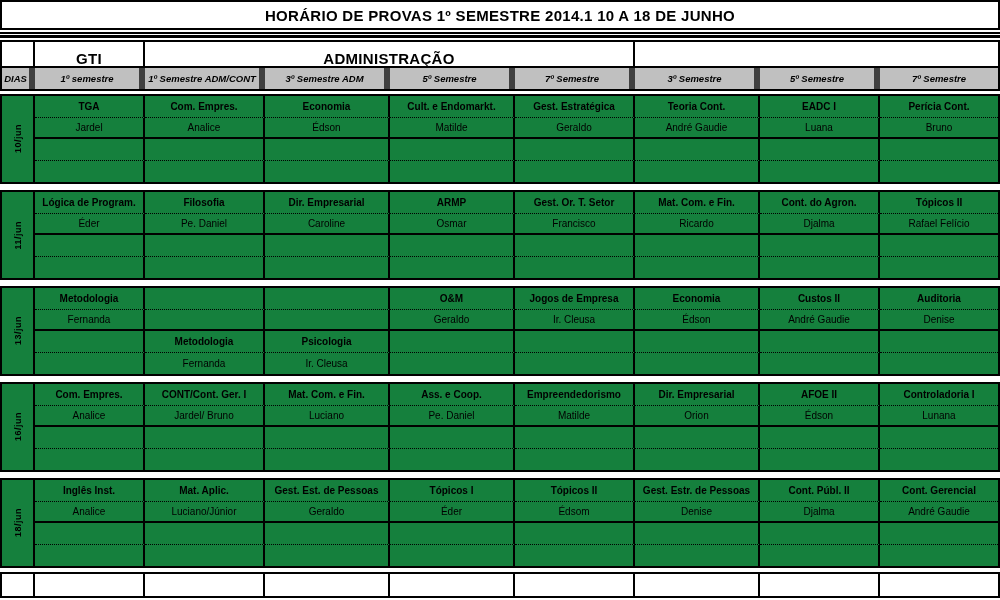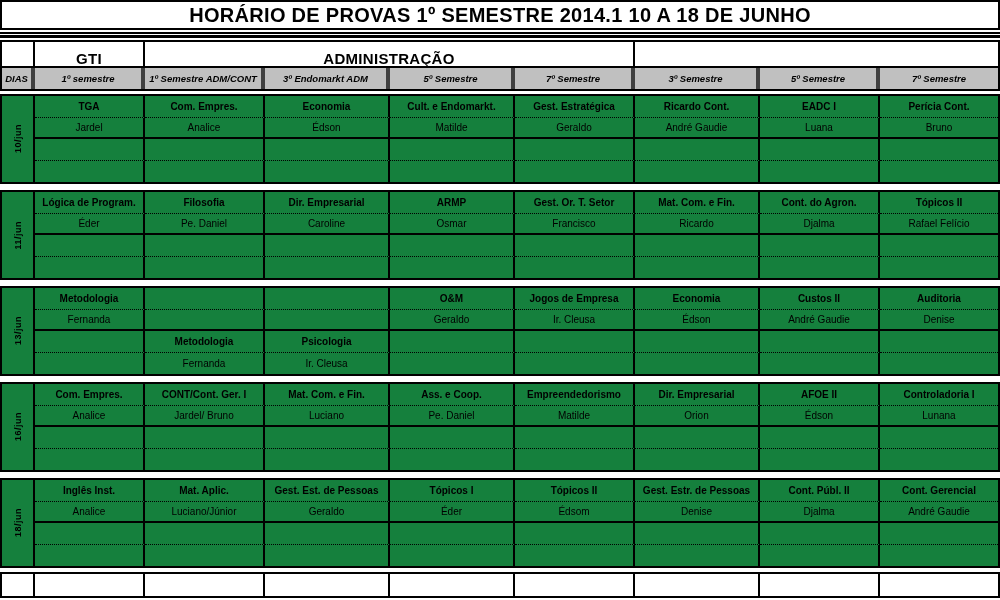--- a/index.html
+++ b/index.html
@@ -9,21 +9,21 @@
     width: 1000px; height: 600px;
     background: #ffffff;
     color: #000000;
     font-family: "Liberation Sans", sans-serif;
     overflow: hidden;
   }
   .title-box {
     position: absolute; left: 0; top: 0; width: 1000px; height: 30px;
     border: 2px solid #000;
     display: flex; align-items: center; justify-content: center;
-    font-weight: bold; font-size: 20px; letter-spacing: .3px;
+    font-weight: bold; font-size: 15px; letter-spacing: .3px;
   }
   .title-rule {
     position: absolute; left: 0; top: 32px; width: 1000px; height: 6px;
     border-top: 2px solid #000; border-bottom: 3px solid #000;
   }
   .group-row {
     position: absolute; left: 0; top: 40px; width: 1000px; height: 28px;
     border: 2px solid #000;
     display: grid;
     grid-template-columns: 33px 110px 490px 245px 118px;
@@ -37,21 +37,21 @@
   .gcell.last { border-right: none; }
   .gcell.left-align { justify-content: flex-start; padding-left: 6px; margin-top: 32px; }
   .dias-row {
     position: absolute; left: 0; top: 66px; width: 1000px; height: 25px;
     border: 2px solid #000;
     display: grid;
     grid-template-columns: 33px 110px 120px 125px 125px 120px 125px 120px 118px;
     background: #c0c0c0;
   }
   .hcell {
-    border-right: 4px solid #404040;
+    border-right: 6px solid #404040;
     display: flex; align-items: center; justify-content: center;
     font-weight: bold; font-style: italic; font-size: 9.5px;
     overflow: hidden; white-space: nowrap;
   }
   .hcell.last { border-right: none; }
   .block {
     position: absolute; left: 0; width: 1000px; height: 90px;
     border: 2px solid #000;
     display: grid;
     grid-template-columns: 33px 110px 120px 125px 125px 120px 125px 120px 118px;
@@ -98,39 +98,39 @@
     <div class="gcell">GTI</div>
     <div class="gcell">ADMINISTRAÇÃO</div>
     <div class="gcell left-align">CIÊNCIAS CONTÁBEIS</div>
     <div class="gcell last"></div>
   </div>
 
   <div class="dias-row">
     <div class="hcell">DIAS</div>
     <div class="hcell">1º semestre</div>
     <div class="hcell">1º Semestre ADM/CONT</div>
-    <div class="hcell">3º Endomarkt ADM</div>
+    <div class="hcell">3º Semestre ADM</div>
     <div class="hcell">5º Semestre</div>
     <div class="hcell">7º Semestre</div>
     <div class="hcell">3º Semestre</div>
     <div class="hcell">5º Semestre</div>
     <div class="hcell last">7º Semestre</div>
   </div>
 
   <div id="blocks">
       <div class="block" style="top: 94px;">
         <div class="date-cell">
           <span class="date-text">10/jun</span>
         </div>
         <div class="cell subject rb-dot" style="grid-area: 1 / 2;">TGA</div>
         <div class="cell subject rb-dot" style="grid-area: 1 / 3;">Com. Empres.</div>
         <div class="cell subject rb-dot" style="grid-area: 1 / 4;">Economia</div>
         <div class="cell subject rb-dot" style="grid-area: 1 / 5;">Cult. e Endomarkt.</div>
         <div class="cell subject rb-dot" style="grid-area: 1 / 6;">Gest. Estratégica</div>
-        <div class="cell subject rb-dot" style="grid-area: 1 / 7;">Ricardo Cont.</div>
+        <div class="cell subject rb-dot" style="grid-area: 1 / 7;">Teoria Cont.</div>
         <div class="cell subject rb-dot" style="grid-area: 1 / 8;">EADC I</div>
         <div class="cell subject rb-dot last" style="grid-area: 1 / 9;">Perícia Cont.</div>
         <div class="cell teacher rb-solid" style="grid-area: 2 / 2;">Jardel</div>
         <div class="cell teacher rb-solid" style="grid-area: 2 / 3;">Analice</div>
         <div class="cell teacher rb-solid" style="grid-area: 2 / 4;">Édson</div>
         <div class="cell teacher rb-solid" style="grid-area: 2 / 5;">Matilde</div>
         <div class="cell teacher rb-solid" style="grid-area: 2 / 6;">Geraldo</div>
         <div class="cell teacher rb-solid" style="grid-area: 2 / 7;">André Gaudie</div>
         <div class="cell teacher rb-solid" style="grid-area: 2 / 8;">Luana</div>
         <div class="cell teacher rb-solid last" style="grid-area: 2 / 9;">Bruno</div>

